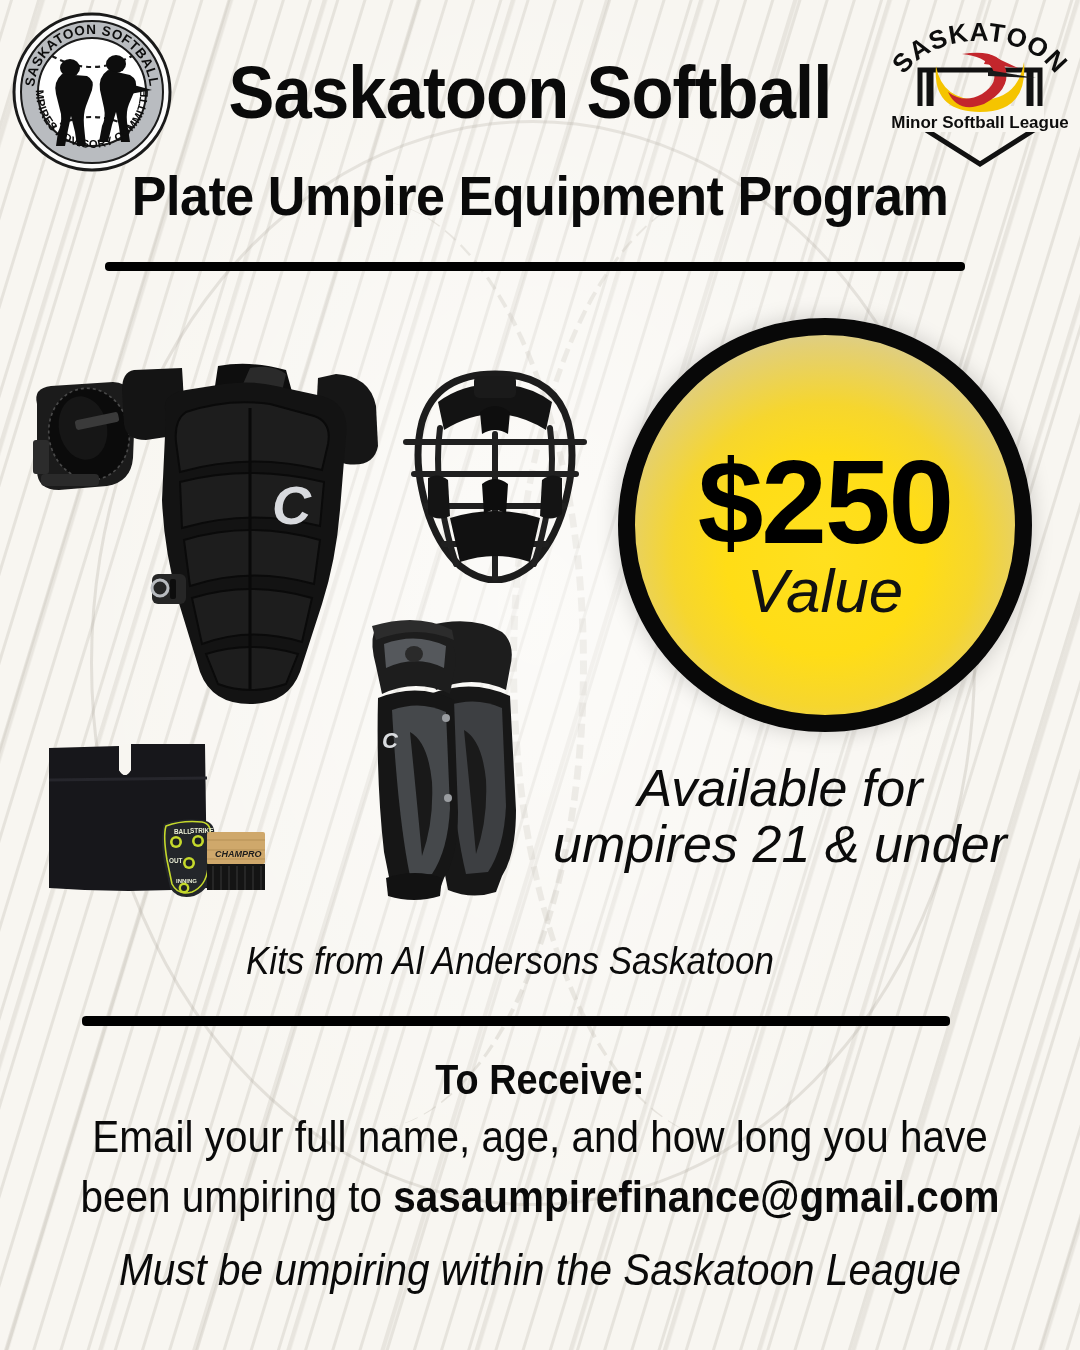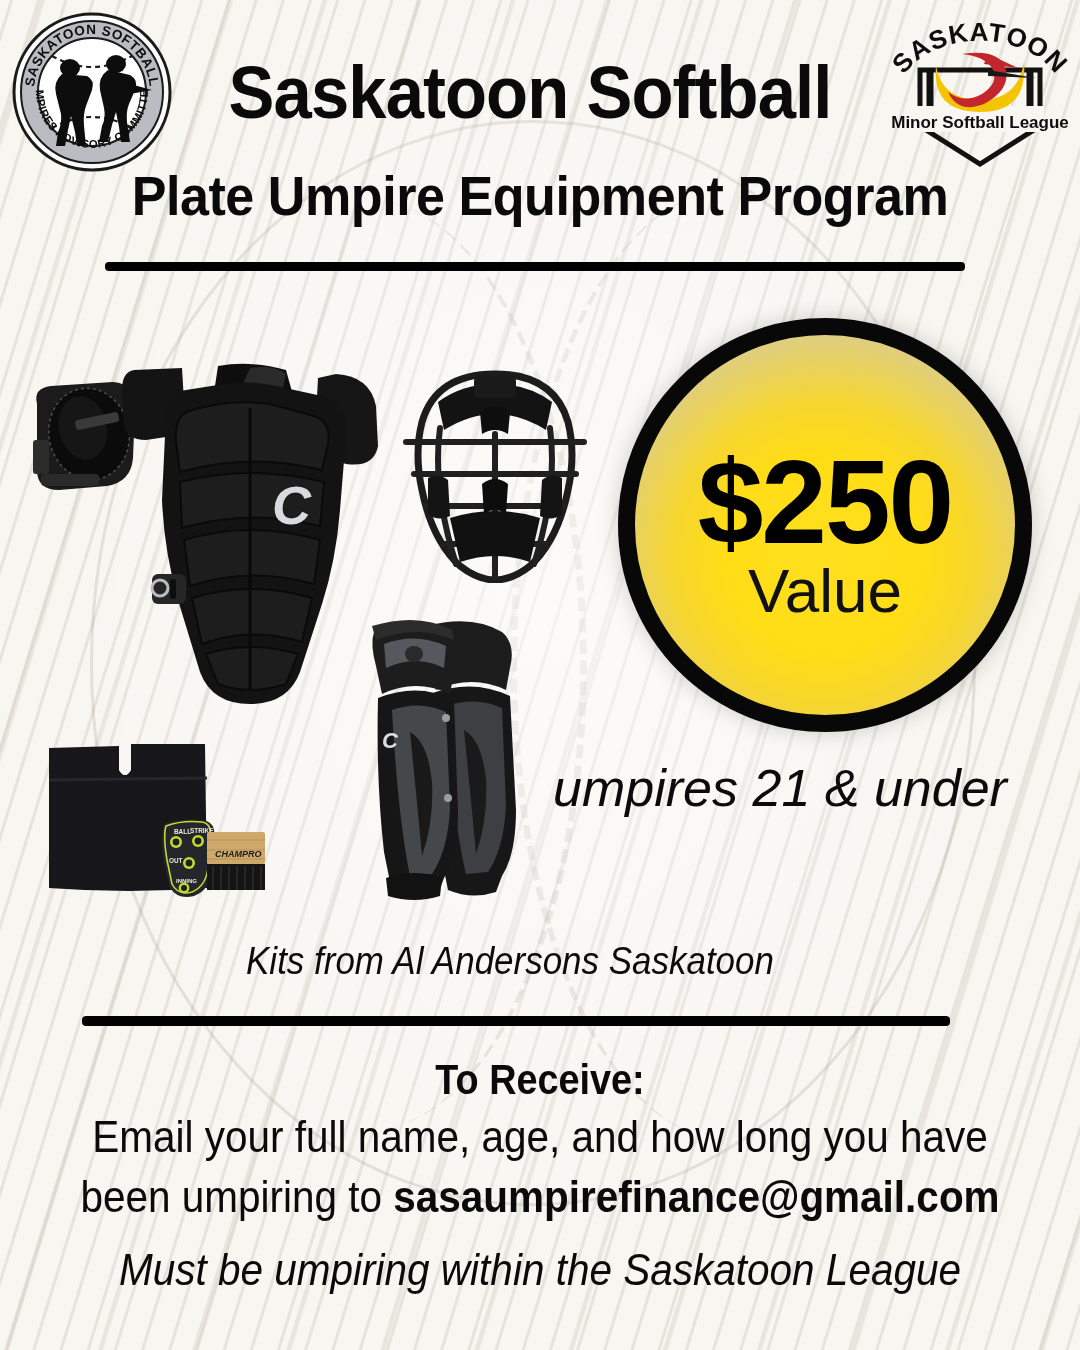--- a/index.html
+++ b/index.html
@@ -99,21 +99,21 @@
     box-sizing:border-box;
     box-shadow:0 0 22px rgba(0,0,0,0.18);
     display:flex;flex-direction:column;
     align-items:center;justify-content:center;
   }
   .badge-amount{
     font-size:118px;font-weight:bold;color:#000;line-height:0.95;
     letter-spacing:-2px;margin-top:18px;
   }
   .badge-label{
-    font-size:62px;color:#111;line-height:1;margin-top:2px;font-weight:400;
+    font-size:62px;color:#111;line-height:1;margin-top:2px;font-weight:400;font-style:italic;
   }
 
   
   .avail{
     position:absolute;left:500px;top:760px;width:560px;
     text-align:center;font-style:italic;font-size:52px;line-height:1.08;
     color:#0b0b0b;font-weight:400;
   }
   .supplies{
     position:absolute;left:500px;top:872px;width:560px;
@@ -362,20 +362,21 @@
         <path d="M56 36 L56 60"></path>
     </g>
   </svg>
 
   <div class="badge">
     <div class="badge-amount">$250</div>
     <div class="badge-label">Value</div>
   </div>
 
   <div class="avail">
+    <div>Available for</div>
     <div>umpires 21 &amp; under</div>
   </div>
   <div class="kits">Kits from Al Andersons Saskatoon</div>
 
   <div class="rule rule-bottom"></div>
 
   <div class="receive">To Receive:</div>
   <div class="body-line body-1">Email your full name, age, and how long you have</div>
   <div class="body-line body-2"><span>been umpiring to </span><span class="email">sasaumpirefinance@gmail.com</span></div>
   <div class="must">Must be umpiring within the Saskatoon League</div>

